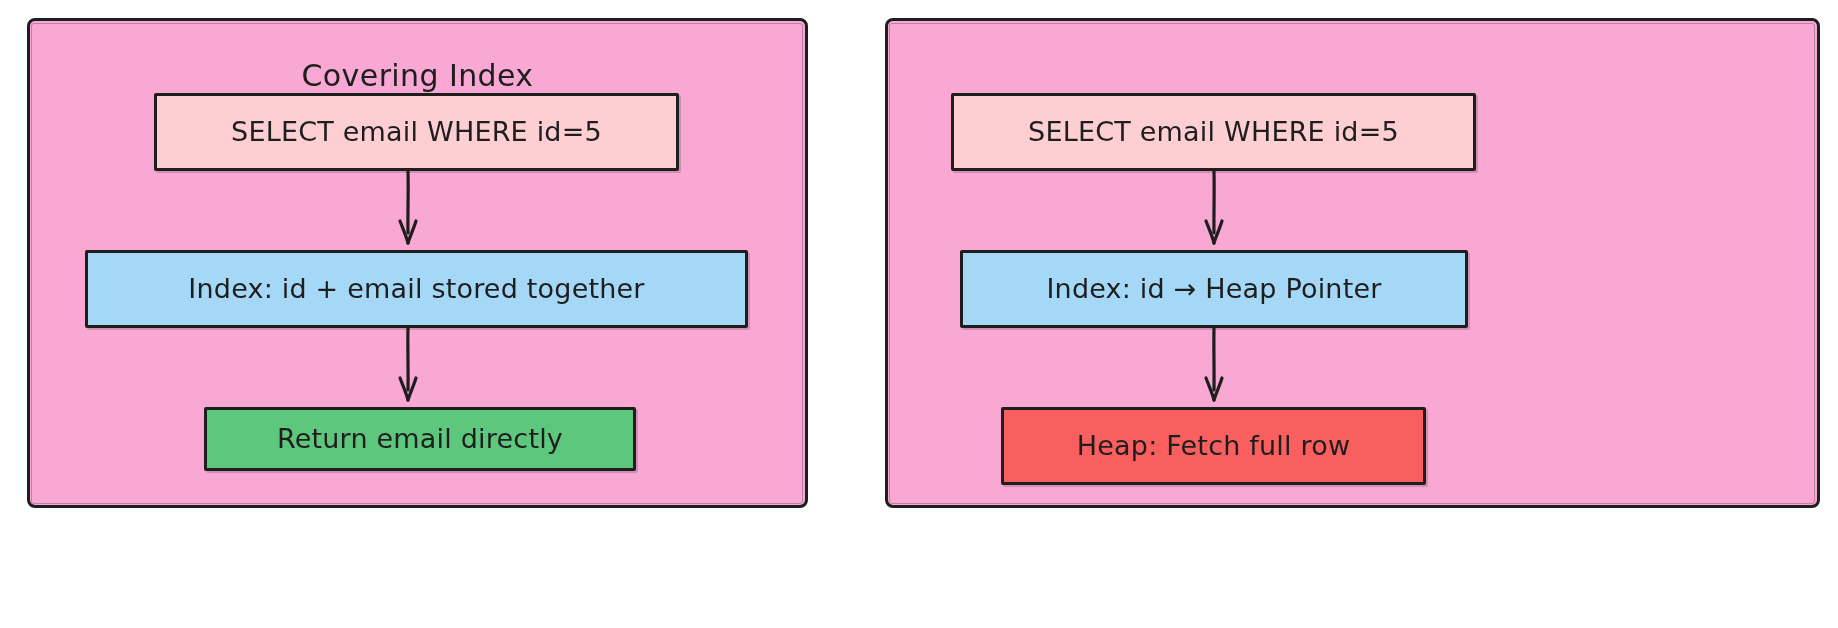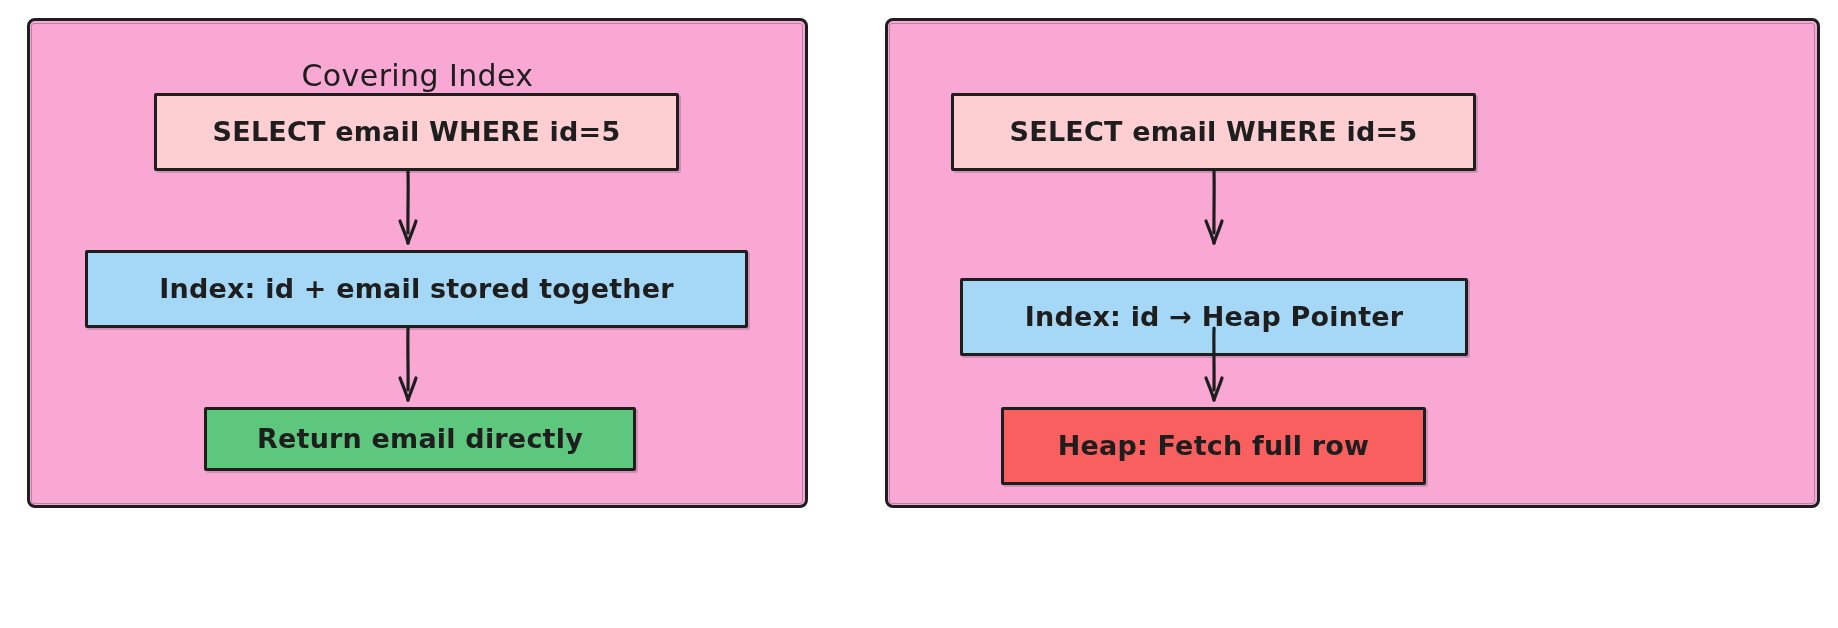--- a/index.html
+++ b/index.html
@@ -59,35 +59,35 @@
     position: absolute;
     box-sizing: border-box;
     border: 3.5px solid #1e1e1e;
     border-radius: 2px;
     display: flex;
     align-items: center;
     justify-content: center;
     color: #1e1e1e;
     font-family: "DejaVu Sans", sans-serif;
     font-size: 27px;
-    font-weight: 700;
+    font-weight: 400;
     letter-spacing: 0.2px;
     white-space: nowrap;
     box-shadow: 2px 2px 0 rgba(30,30,30,0.18);
   }
   .node > span { display: block; transform: translateY(-1px); }
 
   
   #node-l-query  { left: 124px; top: 72px;  width: 525px; height: 78px;  background: #fdcfd3; }
   #node-l-index  { left: 55px;  top: 229px; width: 663px; height: 78px;  background: #a5d8f7; text-align: right; }
   #node-l-return { left: 174px; top: 386px; width: 432px; height: 64px;  background: #5ec77e; }
 
   
   #node-r-query  { left: 63px;  top: 72px;  width: 525px; height: 78px;  background: #fdcfd3; }
-  #node-r-index  { left: 72px;  top: 229px; width: 508px; height: 78px;  background: #a5d8f7; margin-top: 28px; }
+  #node-r-index  { left: 72px;  top: 229px; width: 508px; height: 78px;  background: #a5d8f7; }
   #node-r-heap   { left: 113px; top: 386px; width: 425px; height: 78px;  background: #fa5f5f; }
 
   
   .arrow {
     position: absolute;
     pointer-events: none;
   }
   .arrow svg { display: block; overflow: visible; }
 </style>
 </head>

